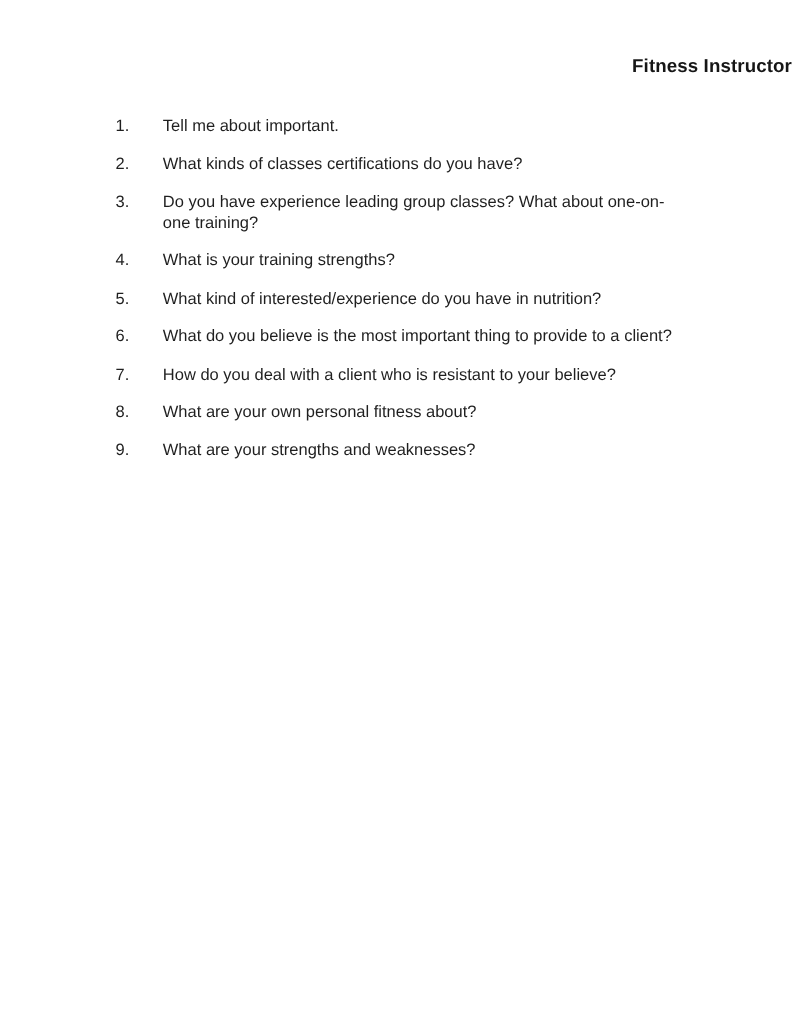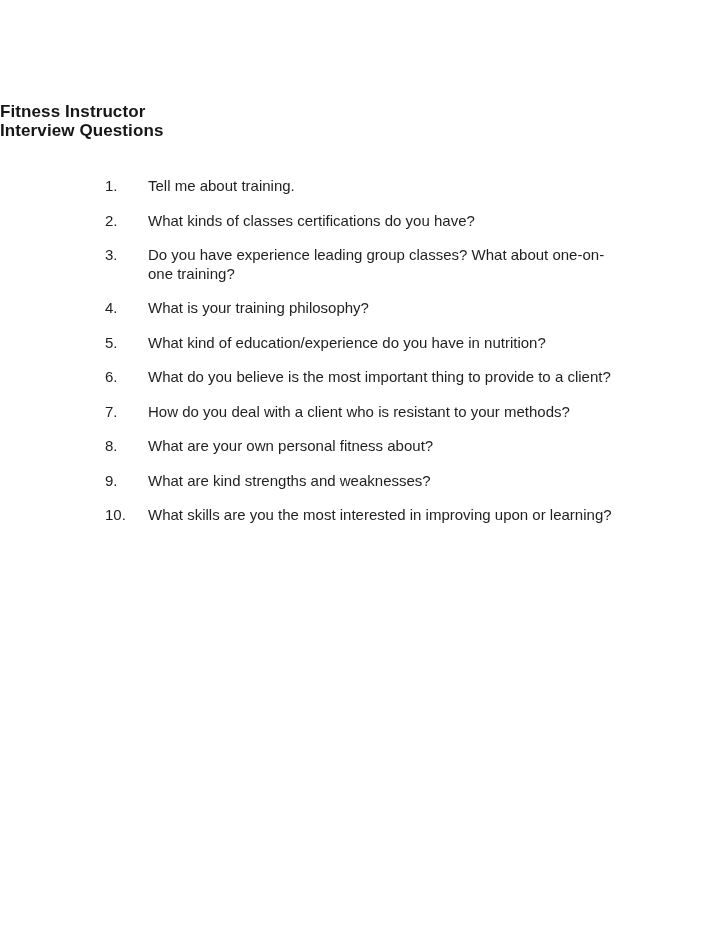--- a/index.html
+++ b/index.html
@@ -14,22 +14,22 @@
   .page {
     position: relative;
     width: 720px;
     height: 931px;
     background: #ffffff;
     font-family: "Liberation Sans", "DejaVu Sans", sans-serif;
     color: #1d1d1d;
   }
 
   .title-block {
-    padding-top: 102px;
-    text-align: left;
+    padding-top: 50px;
+    text-align: right;
     font-weight: bold;
     font-size: 17px;
     line-height: 19px;
     letter-spacing: 0.1px;
     color: #161616;
   }
 
   .question-list {
     margin-top: 37px;
     margin-left: 105px;
@@ -55,70 +55,65 @@
     width: 478px;
   }
 </style>
 </head>
 <body>
 
 <div class="page">
 
   <div class="title-block">
     <div>Fitness Instructor</div>
-    <div>Interview Questions</div>
   </div>
 
   <div class="question-list">
 
     <div class="question-row">
       <div class="question-num">1.</div>
-      <div class="question-text">Tell me about training.</div>
+      <div class="question-text">Tell me about important.</div>
     </div>
 
     <div class="question-row">
       <div class="question-num">2.</div>
       <div class="question-text">What kinds of classes certifications do you have?</div>
     </div>
 
     <div class="question-row">
       <div class="question-num">3.</div>
       <div class="question-text">Do you have experience leading group classes? What about one-on-one training?</div>
     </div>
 
     <div class="question-row">
       <div class="question-num">4.</div>
-      <div class="question-text">What is your training philosophy?</div>
+      <div class="question-text">What is your training strengths?</div>
     </div>
 
     <div class="question-row">
       <div class="question-num">5.</div>
-      <div class="question-text">What kind of education/experience do you have in nutrition?</div>
+      <div class="question-text">What kind of interested/experience do you have in nutrition?</div>
     </div>
 
     <div class="question-row">
       <div class="question-num">6.</div>
       <div class="question-text">What do you believe is the most important thing to provide to a client?</div>
     </div>
 
     <div class="question-row">
       <div class="question-num">7.</div>
-      <div class="question-text">How do you deal with a client who is resistant to your methods?</div>
+      <div class="question-text">How do you deal with a client who is resistant to your believe?</div>
     </div>
 
     <div class="question-row">
       <div class="question-num">8.</div>
       <div class="question-text">What are your own personal fitness about?</div>
     </div>
 
     <div class="question-row">
       <div class="question-num">9.</div>
-      <div class="question-text">What are kind strengths and weaknesses?</div>
+      <div class="question-text">What are your strengths and weaknesses?</div>
     </div>
 
-    <div class="question-row">
-      <div class="question-num">10.</div>
-      <div class="question-text">What skills are you the most interested in improving upon or learning?</div>
-    </div>
 
   </div>
 
 </div>
 
 </body></html>

